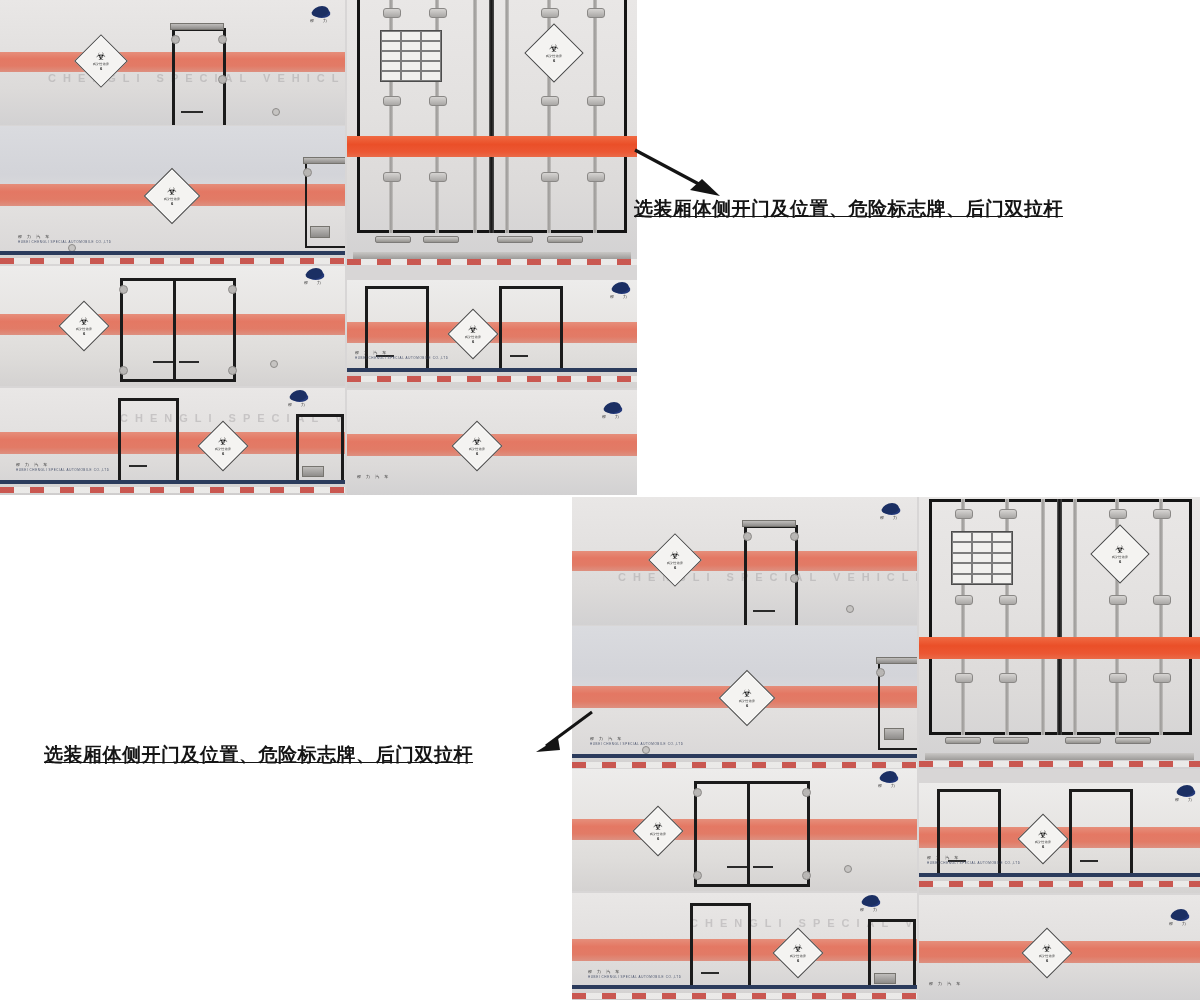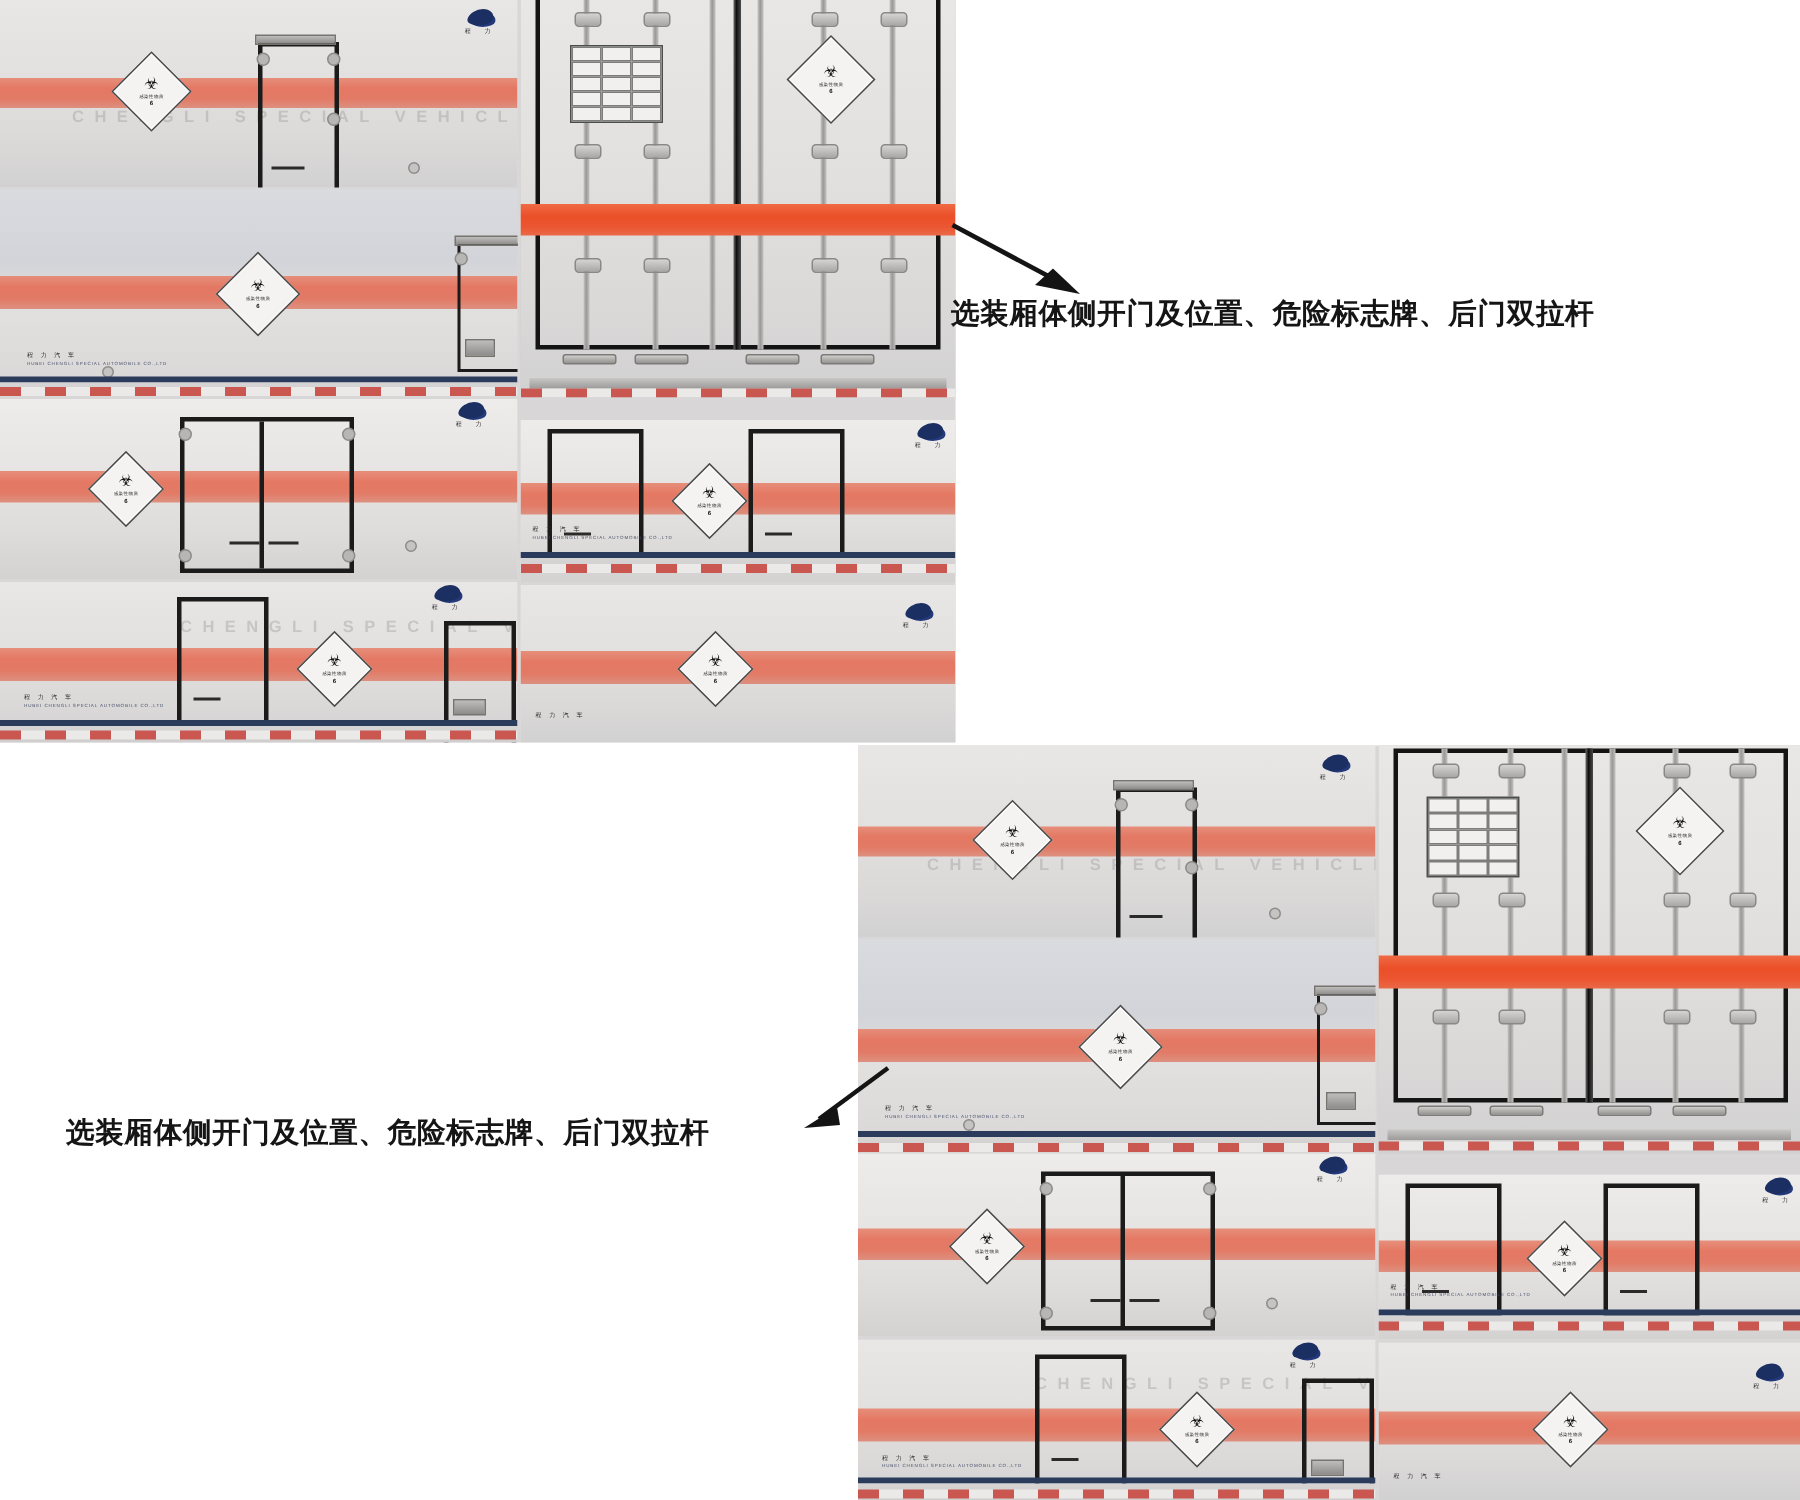--- a/index.html
+++ b/index.html
@@ -109,20 +109,21 @@
     border:1px solid #76746f;}
   .vent{position:absolute;width:6px;height:6px;border-radius:50%;
     background:#c6c4c2;border:1px solid #8d8b89;}
 
   
   .callout{position:absolute;}
   .callout .label{
     font-family:"DejaVu Sans","Liberation Sans",sans-serif;
     font-size:19px;font-weight:700;color:#151515;white-space:nowrap;
     letter-spacing:.5px;
+    text-decoration:underline;
   }
   .arrow-svg{position:absolute;overflow:visible;}
 </style>
 </head>
 <body>
 
 <div class="page">
 
   <div class="collage" id="collage-top">
 

